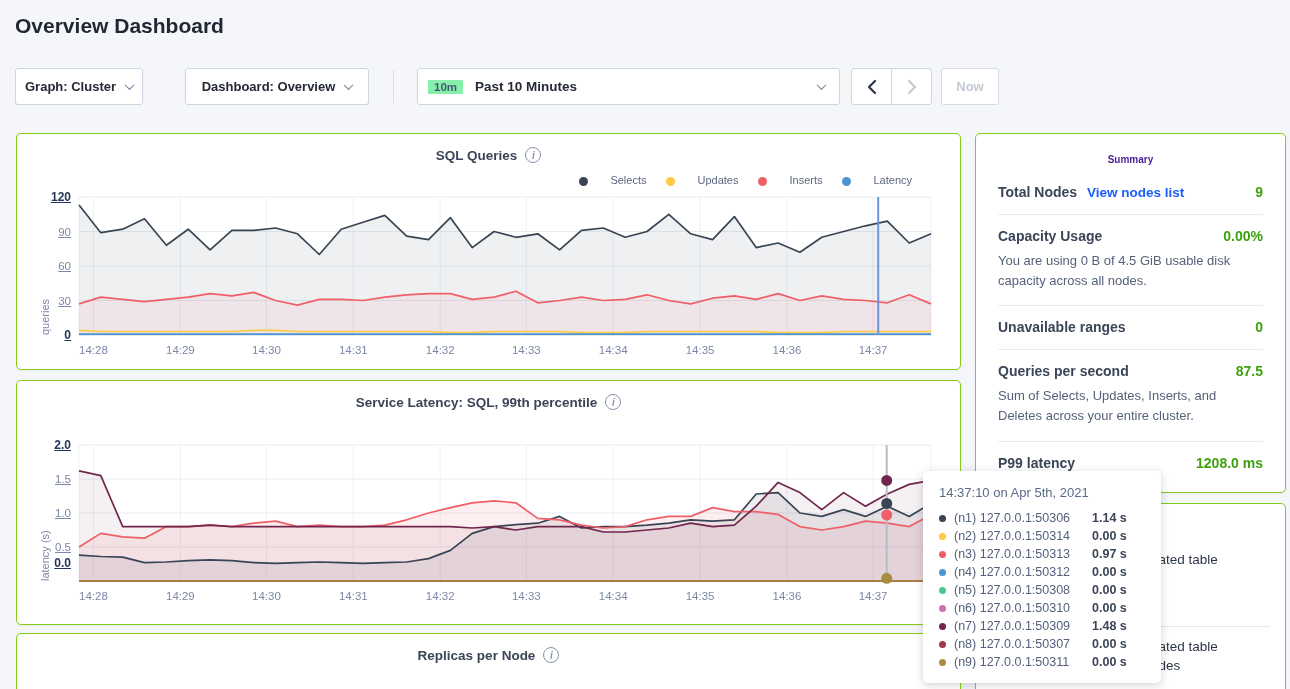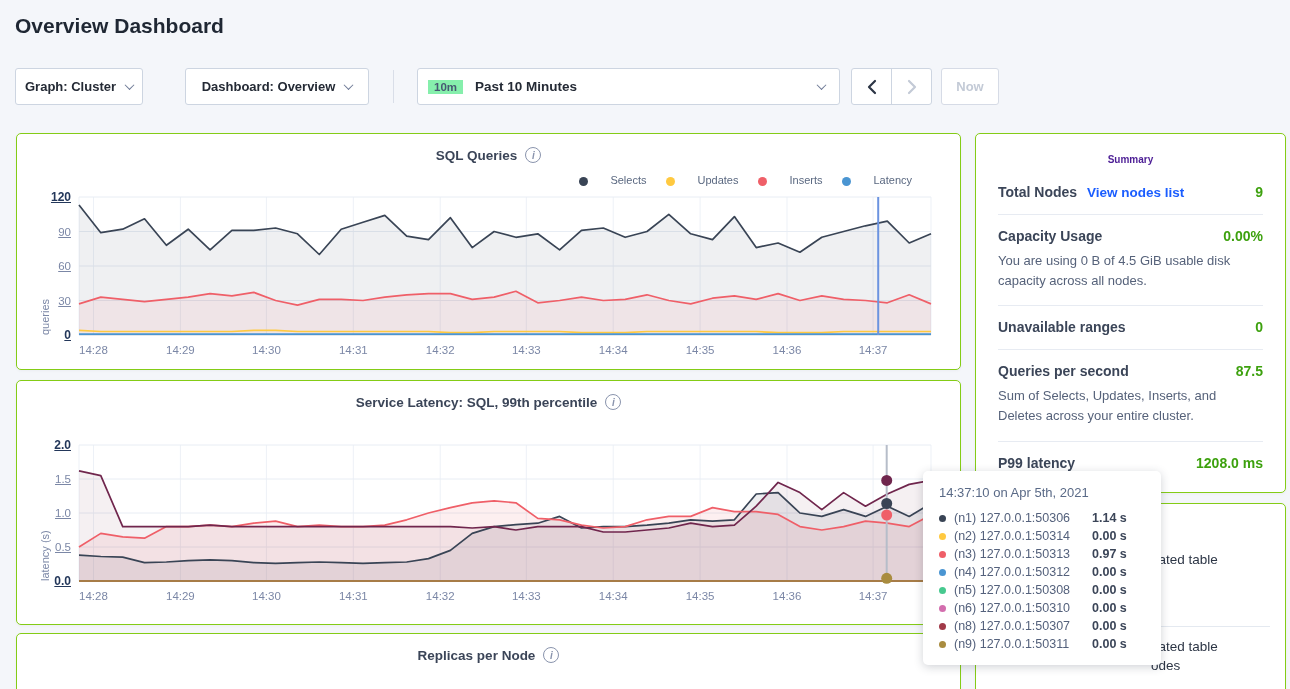--- a/index.html
+++ b/index.html
@@ -209,21 +209,21 @@
       <polyline points="62.0,200.0 83.8,200.0 105.7,200.0 127.5,200.0 149.4,200.0 171.2,200.0 193.1,200.0 214.9,200.0 236.8,200.0 258.6,200.0 280.5,200.0 302.3,200.0 324.2,200.0 346.0,200.0 367.8,200.0 389.7,200.0 411.5,200.0 433.4,200.0 455.2,200.0 477.1,200.0 498.9,200.0 520.8,200.0 542.6,200.0 564.5,200.0 586.3,200.0 608.2,200.0 630.0,200.0 651.8,200.0 673.7,200.0 695.5,200.0 717.4,200.0 739.2,200.0 761.1,200.0 782.9,200.0 804.8,200.0 826.6,200.0 848.5,200.0 870.3,200.0 892.2,200.0 914.0,200.0" fill="none" stroke="#d36eae" stroke-width="1.7" stroke-linejoin="round"></polyline>
       <polyline points="62.0,89.8 83.8,94.6 105.7,145.6 127.5,145.6 149.4,145.6 171.2,145.6 193.1,144.2 214.9,145.6 236.8,145.6 258.6,145.6 280.5,145.6 302.3,145.6 324.2,145.6 346.0,145.6 367.8,145.6 389.7,145.6 411.5,145.6 433.4,145.6 455.2,147.0 477.1,145.6 498.9,149.0 520.8,145.6 542.6,145.6 564.5,145.6 586.3,151.0 608.2,151.0 630.0,149.0 651.8,147.0 673.7,142.2 695.5,145.6 717.4,144.2 739.2,125.2 761.1,101.4 782.9,111.6 804.8,128.6 826.6,111.6 848.5,125.2 870.3,113.0 892.2,103.4 914.0,99.4" fill="none" stroke="#70264d" stroke-width="1.7" stroke-linejoin="round"></polyline>
       <polyline points="62.0,200.0 83.8,200.0 105.7,200.0 127.5,200.0 149.4,200.0 171.2,200.0 193.1,200.0 214.9,200.0 236.8,200.0 258.6,200.0 280.5,200.0 302.3,200.0 324.2,200.0 346.0,200.0 367.8,200.0 389.7,200.0 411.5,200.0 433.4,200.0 455.2,200.0 477.1,200.0 498.9,200.0 520.8,200.0 542.6,200.0 564.5,200.0 586.3,200.0 608.2,200.0 630.0,200.0 651.8,200.0 673.7,200.0 695.5,200.0 717.4,200.0 739.2,200.0 761.1,200.0 782.9,200.0 804.8,200.0 826.6,200.0 848.5,200.0 870.3,200.0 892.2,200.0 914.0,200.0" fill="none" stroke="#a13a48" stroke-width="1.7" stroke-linejoin="round"></polyline>
       <polyline points="62.0,200.0 83.8,200.0 105.7,200.0 127.5,200.0 149.4,200.0 171.2,200.0 193.1,200.0 214.9,200.0 236.8,200.0 258.6,200.0 280.5,200.0 302.3,200.0 324.2,200.0 346.0,200.0 367.8,200.0 389.7,200.0 411.5,200.0 433.4,200.0 455.2,200.0 477.1,200.0 498.9,200.0 520.8,200.0 542.6,200.0 564.5,200.0 586.3,200.0 608.2,200.0 630.0,200.0 651.8,200.0 673.7,200.0 695.5,200.0 717.4,200.0 739.2,200.0 761.1,200.0 782.9,200.0 804.8,200.0 826.6,200.0 848.5,200.0 870.3,200.0 892.2,200.0 914.0,200.0" fill="none" stroke="#a98c3f" stroke-width="1.7" stroke-linejoin="round"></polyline>
       <line x1="869.7" y1="64" x2="869.7" y2="200" stroke="#b6bdc9" stroke-width="2"></line>
       <circle cx="869.7" cy="99.4" r="5.5" fill="#70264d"></circle>
       <circle cx="869.7" cy="122.5" r="5.5" fill="#394455"></circle>
       <circle cx="869.7" cy="134.0" r="5.5" fill="#ef5f68"></circle>
       <circle cx="869.7" cy="197.3" r="5.5" fill="#a98c3f"></circle>
     </svg>
-<div class="tick ytick bold" style="left: 54px; top: 200px;">0.0</div>
+<div class="tick ytick bold" style="left: 54px; top: 182px;">0.0</div>
     <div class="tick ytick" style="left: 54px; top: 166px;">0.5</div>
     <div class="tick ytick" style="left: 54px; top: 132px;">1.0</div>
     <div class="tick ytick" style="left: 54px; top: 98px;">1.5</div>
     <div class="tick ytick bold" style="left: 54px; top: 64px;">2.0</div>
     <div class="tick xtick" style="left: 76.484px; top: 209px;">14:28</div>
     <div class="tick xtick" style="left: 163.388px; top: 209px;">14:29</div>
     <div class="tick xtick" style="left: 249.44px; top: 209px;">14:30</div>
     <div class="tick xtick" style="left: 336.344px; top: 209px;">14:31</div>
     <div class="tick xtick" style="left: 423.248px; top: 209px;">14:32</div>
     <div class="tick xtick" style="left: 509.3px; top: 209px;">14:33</div>
@@ -312,20 +312,25 @@
         <span class="tt-dot" style="background:#47c98f"></span>
         <span class="tt-label">(n5) 127.0.0.1:50308</span>
         <span class="tt-value">0.00 s</span>
       </div>
       <div class="tooltip-row">
         <span class="tt-dot" style="background:#d36eae"></span>
         <span class="tt-label">(n6) 127.0.0.1:50310</span>
         <span class="tt-value">0.00 s</span>
       </div>
       <div class="tooltip-row">
+        <span class="tt-dot" style="background:#70264d"></span>
+        <span class="tt-label">(n7) 127.0.0.1:50309</span>
+        <span class="tt-value">1.48 s</span>
+      </div>
+      <div class="tooltip-row">
         <span class="tt-dot" style="background:#a13a48"></span>
         <span class="tt-label">(n8) 127.0.0.1:50307</span>
         <span class="tt-value">0.00 s</span>
       </div>
       <div class="tooltip-row">
         <span class="tt-dot" style="background:#a98c3f"></span>
         <span class="tt-label">(n9) 127.0.0.1:50311</span>
         <span class="tt-value">0.00 s</span>
       </div>
     </div>

